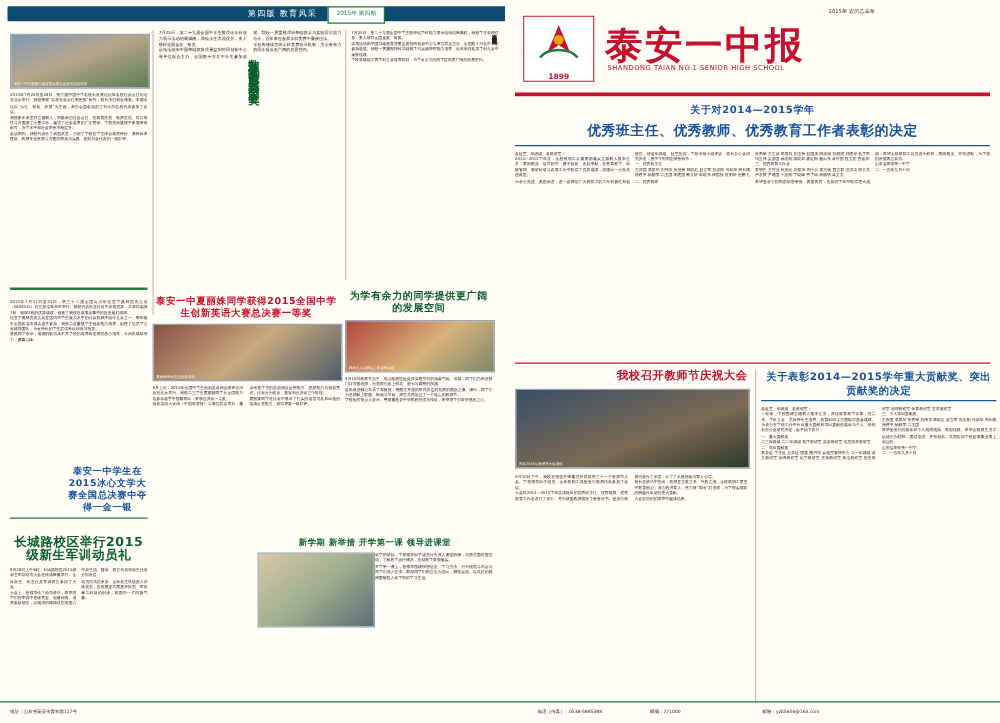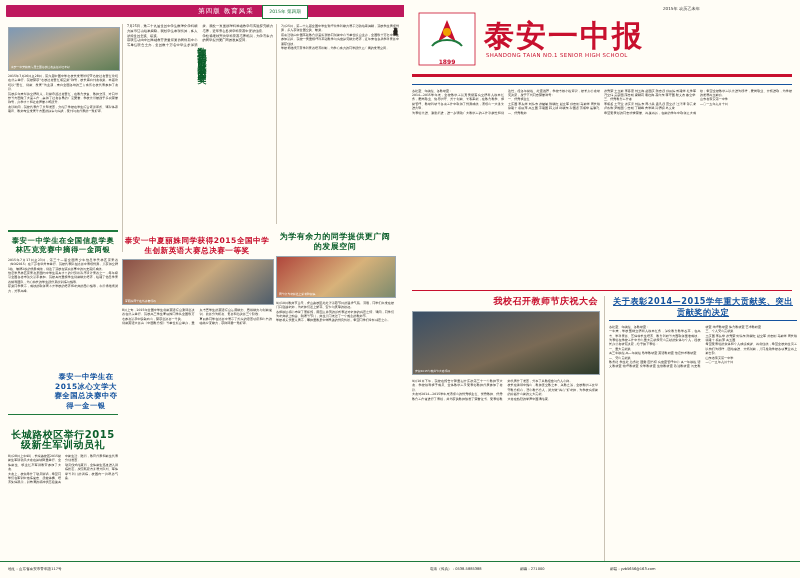--- a/index.html
+++ b/index.html
@@ -20,21 +20,21 @@
   .col-rule{border-left:0.5px solid #c9c2b4;}
 
   
   .left{
     position:absolute;left:0;top:0;width:404px;height:578px;
     background:#fffdf6;
     padding:0;
   }
   .left-top-bar{
     position:absolute;left:6px;top:5px;width:440px;height:12px;
-    background:#be185d;
+    background:#0c4a6e;
     border-radius:1px;
   }
   .left-top-bar .lbl{
     position:absolute;left:50%;transform:translateX(-50%);
     top:2px;color:#fff;font-size:6.5px;letter-spacing:1px;
   }
   .left-top-bar .pg{
     position:absolute;right:6px;top:3px;color:#fff;font-size:4.6px;
   }
   .green-date{
@@ -148,21 +148,20 @@
         <div class="cap">泰安一中荣获第六届全国名校社会责任论坛表彰</div>
       </div>
       <div class="tiny" style="margin-top:3px;white-space:pre-line;height:96px;overflow:hidden;">2015年7月26日至28日，第六届中国中学名校长发展论坛暨名校社会责任论坛在北京举行。我校荣获“名校社会责任明星奖”称号，校长亲自到会领奖。本届论坛以“责任、创新、发展”为主题，来自全国各地的三百余所名校代表参加了会议。
 我校多年来坚持立德树人，积极承担社会责任，在教育扶贫、教师交流、对口帮扶等方面做了大量工作，赢得了社会各界的广泛赞誉。学校先后被授予多项荣誉称号，办学水平和社会声誉不断提升。
 会议期间，我校代表作了典型发言，介绍了学校在学生综合素质评价、课程体系建设、教师专业发展等方面的探索与实践，受到与会代表的一致好评。</div>
     </div>
 
     <div class="hr-green" style="position:absolute;left:8px;top:230px;width:110px;"></div>
 
     <div class="lblk" style="left:8px;top:236px;width:110px;">
-      <div class="htitle" style="font-size:7.4px;line-height:9.4px;">泰安一中学生在全国信息学奥林匹克竞赛中摘得一金两银</div>
       <div class="tiny" style="margin-top:3px;white-space:pre-line;height:118px;overflow:hidden;">2015年7月17日至23日，第三十二届全国青少年信息学奥林匹克竞赛（NOI2015）在江苏省常州市举行。我校代表队在比赛中表现优异，共获得金牌1枚、银牌2枚的优异成绩，创造了我校在该项赛事中的历史最好成绩。
 信息学奥林匹克竞赛是国内中学生最高水平的计算机程序设计竞赛之一，每年吸引全国各省市顶尖选手参加。我校高度重视学生创新能力培养，组建了信息学竞赛辅导团队，为有特长的学生提供系统训练与指导。
 获奖同学表示，成绩的取得离不开学校的培养和老师的悉心指导，今后将继续努力，勇攀高峰。</div>
     </div>
 
     <div class="lblk" style="left:8px;top:372px;width:110px;">
       <div class="htitle blue" style="font-size:7.4px;line-height:9.6px;margin-left:46px;">泰安一中学生在2015冰心文学大赛全国总决赛中夺得一金一银</div>
       <div class="hr-thin" style="margin-top:4px;"></div>
     </div>
 
@@ -202,20 +201,26 @@
     <div class="lblk" style="left:276px;top:232px;width:118px;">
       <div class="htitle" style="font-size:8px;line-height:10.4px;color:#0b5e2a;">为学有余力的同学提供更广阔的发展空间</div>
       <div class="photo p6" style="margin-top:3px;width:118px;height:40px;">
         <div class="cap">同学们为老师送上鲜花和祝福</div>
       </div>
       <div class="tiny" style="margin-top:3px;white-space:pre-line;height:92px;overflow:hidden;">9月10日教师节当天，虎山路校区处处洋溢着节日的温馨气氛。清晨，同学们自发在校门口迎接老师，为老师们送上鲜花、贺卡与真挚的祝福。
 各班级还精心布置了黑板报，用图文并茂的形式表达对老师的感恩之情。课间，同学们为老师献上歌曲、朗诵等节目，师生共同度过了一个难忘的教师节。
 学校相关负责人表示，尊师重教是中华民族的优良传统，希望同学们常怀感恩之心。</div>
     </div>
 
+    <div class="lblk" style="left:206px;top:430px;width:188px;">
+      <div class="htitle" style="font-size:6.6px;line-height:9px;color:#0b5e2a;">新学期 新举措 开学第一课 领导进课堂</div>
+      <div class="photo p3" style="margin-top:3px;width:92px;height:58px;float:left;"></div>
+      <div class="tiny" style="margin-top:3px;white-space:pre-line;height:110px;overflow:hidden;">新学期伊始，学校领导班子成员分头深入课堂听课，与师生面对面交流，了解教学运行情况，推动教学常规落实。
+开学第一课上，校领导围绕理想信念、学习方法、行为规范等内容与同学们深入交流，鼓励同学们树立远大志向，脚踏实地，以良好的精神面貌投入新学期的学习生活。</div>
+    </div>
 
     <div class="sidevert" style="left:392px;top:24px;height:80px;">本期导读 学生作品选登 校园文化建设 师生风采录</div>
   </div>
 
   <div class="right">
 
     <div class="masthead">
       <div class="date-line" style="right:92px;top:0px;">2015年  农历乙未年</div>
 
       <div class="logo">
@@ -230,20 +235,22 @@
 
       <div class="mast-title">泰安一中报</div>
       <div class="mast-sub">SHANDONG TAIAN NO.1 SENIOR HIGH SCHOOL</div>
 
     </div>
     <div class="mast-rule"></div>
     <div class="mast-rule2"></div>
 
     <div style="position:absolute;left:8px;top:80px;width:380px;">
       <div class="bigtitle">
+        <span class="sm">关于对2014—2015学年</span>
+        <span>优秀班主任、优秀教师、优秀教育工作者表彰的决定</span>
       </div>
       <div style="height:0.6px;background:#15539e;margin-top:4px;"></div>
       <div class="tiny cols4" style="margin-top:4px;white-space:pre-line;height:186px;overflow:hidden;">各处室、年级组、各教研室：
 2014—2015学年度，全校教职工认真贯彻落实立德树人根本任务，爱岗敬业、恪尽职守、勇于创新、无私奉献，在教育教学、班级管理、教研科研等各项工作中取得了优异成绩，涌现出一大批先进典型。
 为表彰先进、激励后进，进一步调动广大教职工的工作积极性和创造性，经各年级组、处室推荐，学校考核小组评议，校长办公会研究决定，授予下列同志荣誉称号：
 一、优秀班主任
 王庆国  李振华  刘伟东  张慧敏  陈晓红  赵立军  孙志刚  马新华  周长顺  徐建平  杨丽萍  高玉国  宋建国  韩文静  邱晓东  程国强  范明华  崔鹏飞
 二、优秀教师
 张秀荣  王立新  李春燕  刘玉梅  赵国庆  陈志强  孙丽娟  郭建华  杜学军  冯立伟  吴彦国  薛志刚  梁晓莉  袁红梅  聂向东  蒋守国  段文杰  鲁金华
 三、优秀教育工作者
@@ -260,21 +267,21 @@
       <div class="photo p2" style="margin-top:4px;width:186px;height:62px;">
         <div class="cap">庆祝2015年教师节大会现场</div>
       </div>
       <div class="tiny cols2" style="margin-top:4px;white-space:pre-line;height:176px;overflow:hidden;">9月10日下午，我校在报告厅隆重召开庆祝第三十一个教师节大会。学校领导班子成员、全体教职工及受表彰教师代表参加了会议。
 大会对2014—2015学年度涌现出的优秀班主任、优秀教师、优秀教育工作者进行了表彰，并为获奖教师颁发了荣誉证书。受表彰教师代表作了发言，分享了从教经验与育人心得。
 校长在讲话中指出，教师是立教之本、兴教之源，全校教职工要坚守教育初心，潜心教书育人，努力做“四有”好老师，为学校实现新的跨越作出新的更大贡献。
 大会在热烈的掌声中圆满结束。</div>
     </div>
 
     <div class="col-rule" style="position:absolute;left:200px;top:296px;width:188px;padding-left:4px;">
-      <div class="htitle blue" style="font-size:8.2px;line-height:10.6px;text-decoration:underline;">关于表彰2014—2015学年重大贡献奖、突出贡献奖的决定</div>
+      <div class="htitle blue" style="font-size:8.2px;line-height:10.6px;">关于表彰2014—2015学年重大贡献奖、突出贡献奖的决定</div>
       <div style="height:0.5px;background:#15539e;margin-top:3px;"></div>
       <div class="tiny cols2" style="margin-top:4px;white-space:pre-line;height:236px;overflow:hidden;">各处室、年级组、各教研室：
 一年来，学校围绕立德树人根本任务，深化教育教学改革，在高考、学科竞赛、艺体特长生培养、教育科研等方面取得显著成绩。为表彰在学校工作中作出重大贡献和突出贡献的集体与个人，经校长办公会研究决定，给予如下表彰：
 一、重大贡献奖
 高三年级组  高二年级组  数学教研室  英语教研室  信息技术教研室
 二、突出贡献奖
 教务处  学生处  总务处  团委  图书馆  实验室管理中心  高一年级组  语文教研室  物理教研室  化学教研室  生物教研室  政治教研室  历史教研室  地理教研室  体育教研室  艺术教研室
 三、个人突出贡献奖
 王庆国  李振华  张秀荣  刘伟东  陈晓红  赵立军  孙志刚  马新华  周长顺  徐建平  杨丽萍  高玉国
 希望受表彰的集体和个人戒骄戒躁、再创佳绩，希望全校师生员工以他们为榜样，团结奋进、开拓创新，共同推动学校各项事业再上新台阶。

